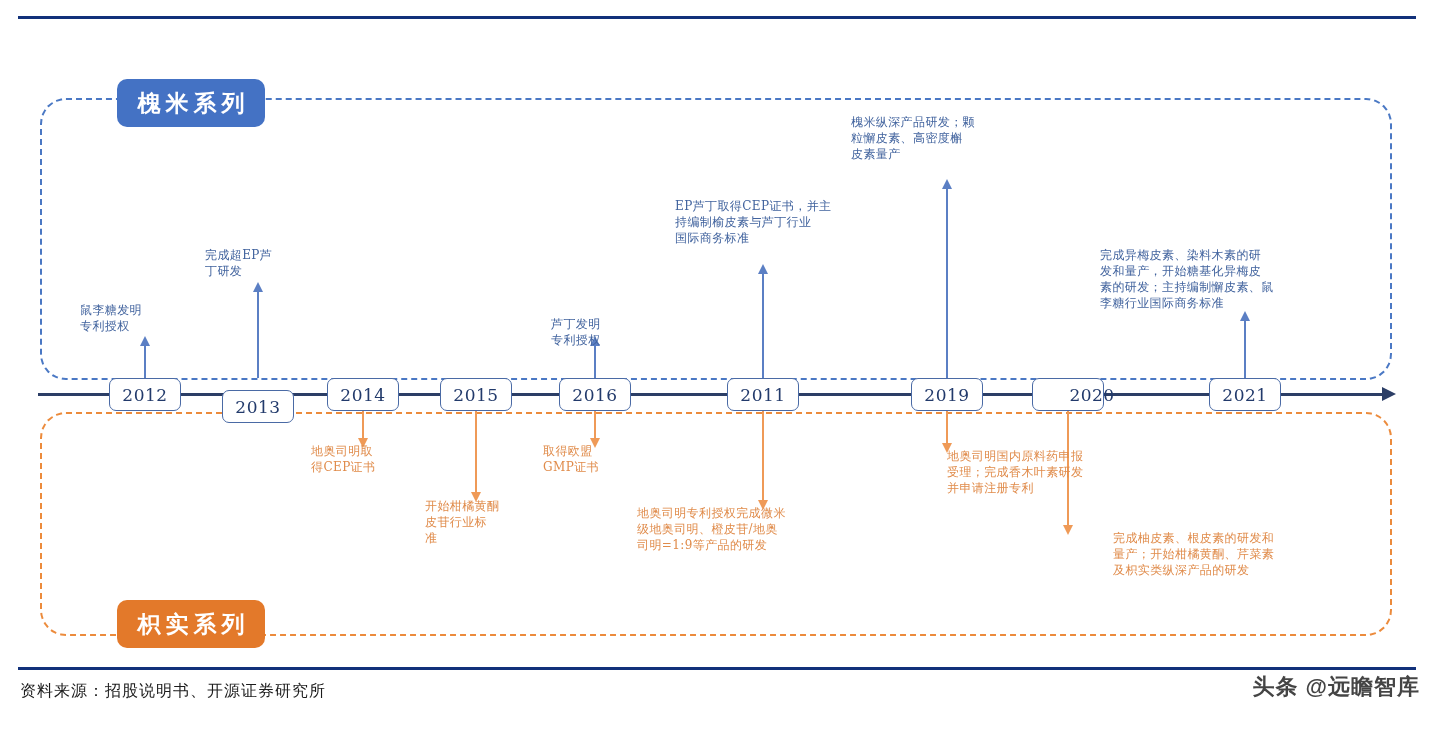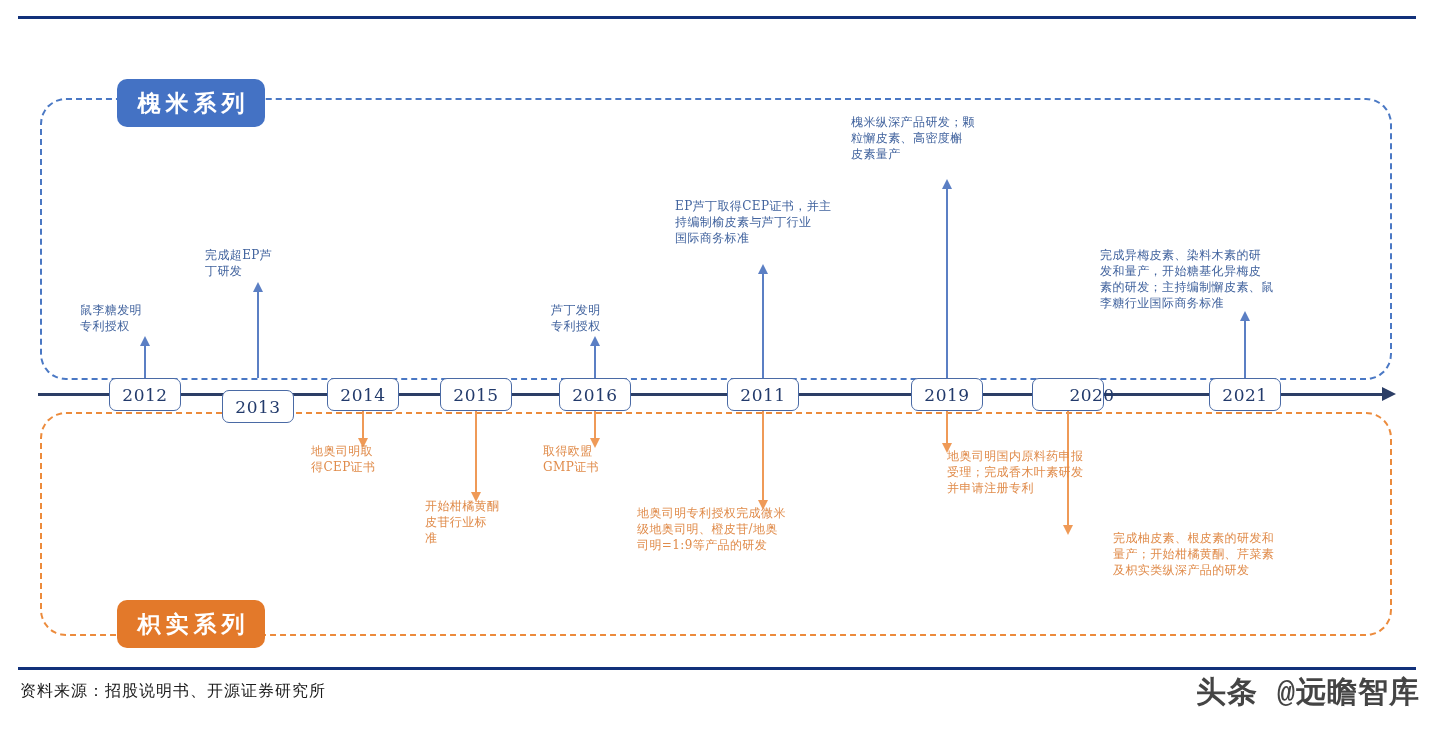--- a/index.html
+++ b/index.html
@@ -161,22 +161,22 @@
     position: absolute;
     left: 20px; top: 681px;
     font-family: "DejaVu Serif", "Liberation Serif", serif;
     font-size: 16px;
     color: #1b1b1b;
     letter-spacing: 1px;
   }
   #watermark {
     position: absolute;
     right: 14px; top: 672px;
-    font-family: Liberation Mono, monospace;
-    font-size: 30px;
+    font-family: Liberation Sans, sans-serif;
+    font-size: 22px;
     font-weight: bold;
     color: #2b2b2b;
     letter-spacing: 1px;
     opacity: 0.88;
     white-space: nowrap;
   }
 </style>
 </head>
 <body>
 
@@ -230,21 +230,21 @@
       <div class="year-chip" style="left: 727px;">2011</div>
       <div class="year-chip" style="left: 911px;">2019</div>
       <div class="year-chip" style="left: 1032px; padding-left: 48px;">2020</div>
       <div class="year-chip" style="left: 1209px;">2021</div>
     </div>
   <div id="layer-notes">
       <div class="note up" style="left: 80px; top: 302px;">鼠李糖发明
 专利授权</div>
       <div class="note up" style="left: 205px; top: 247px;">完成超EP芦
 丁研发</div>
-      <div class="note up" style="left: 551px; top: 302px;">芦丁发明
+      <div class="note up" style="left: 551px; top: 316px;">芦丁发明
 专利授权</div>
       <div class="note up" style="left: 675px; top: 198px;">EP芦丁取得CEP证书，并主
 持编制榆皮素与芦丁行业
 国际商务标准</div>
       <div class="note up" style="left: 851px; top: 114px;">槐米纵深产品研发；颗
 粒懈皮素、高密度槲
 皮素量产</div>
       <div class="note up" style="left: 1100px; top: 247px;">完成异梅皮素、染料木素的研
 发和量产，开始糖基化异梅皮
 素的研发；主持编制懈皮素、鼠

